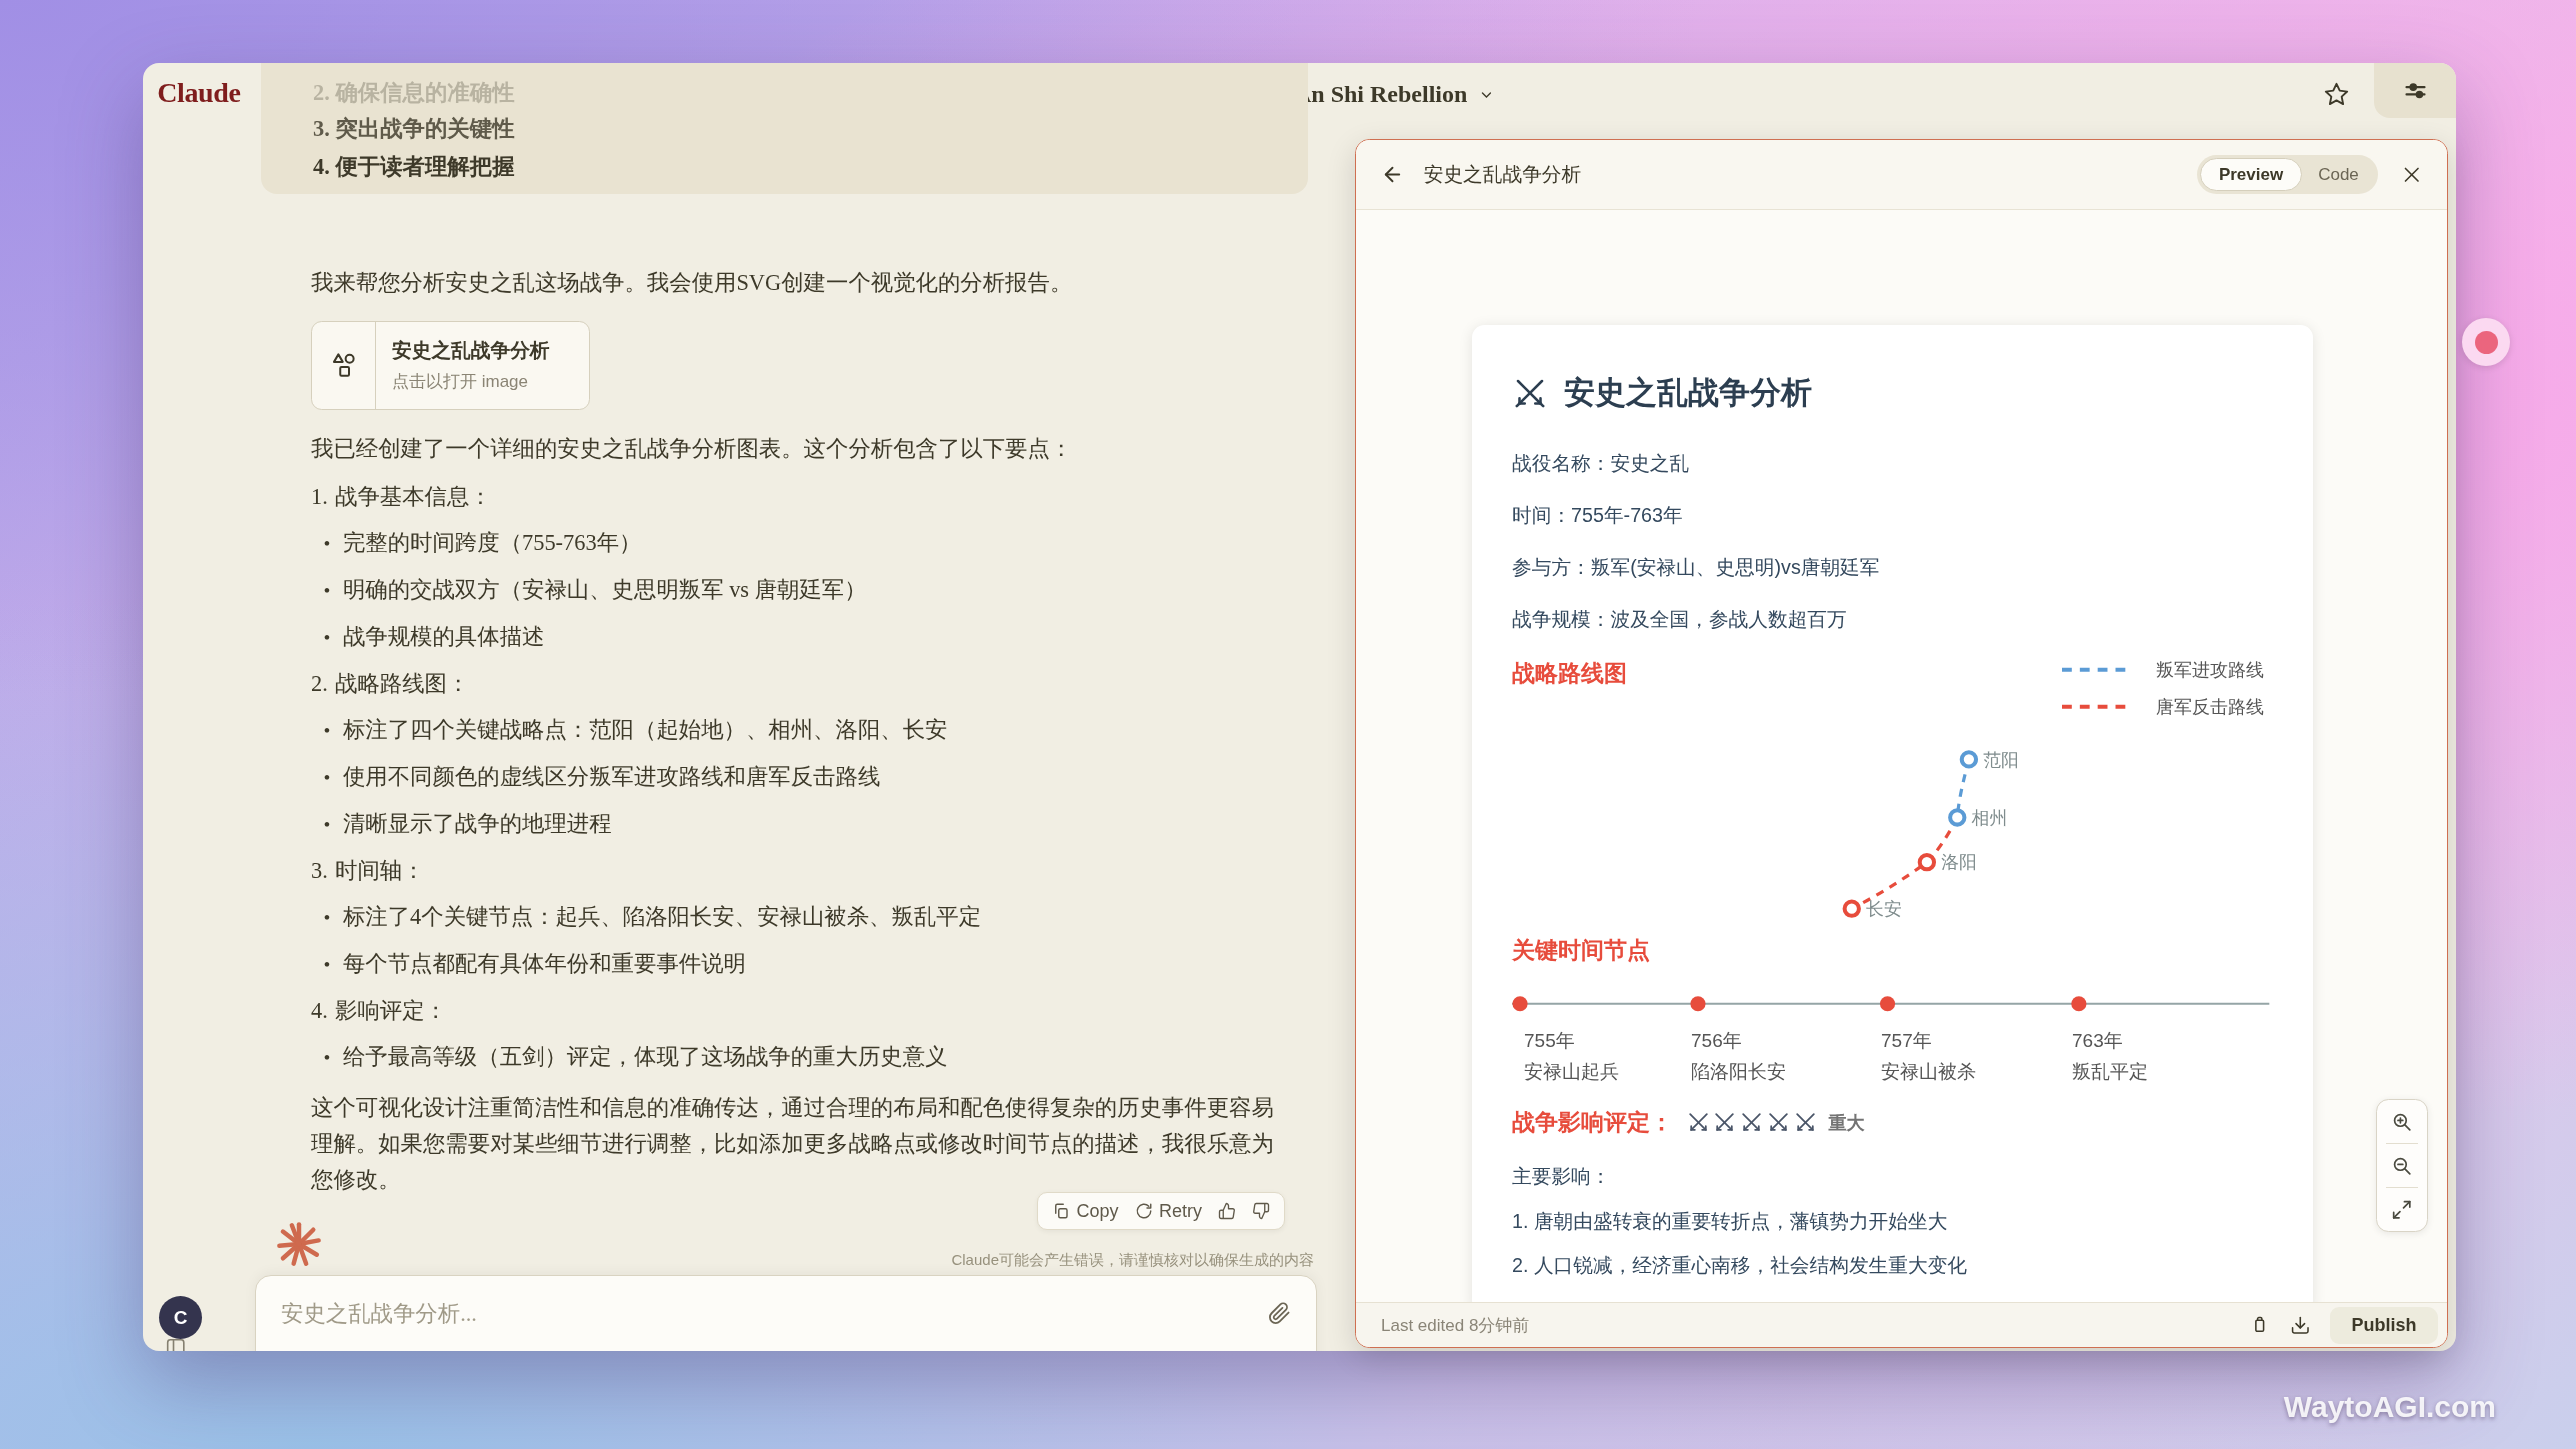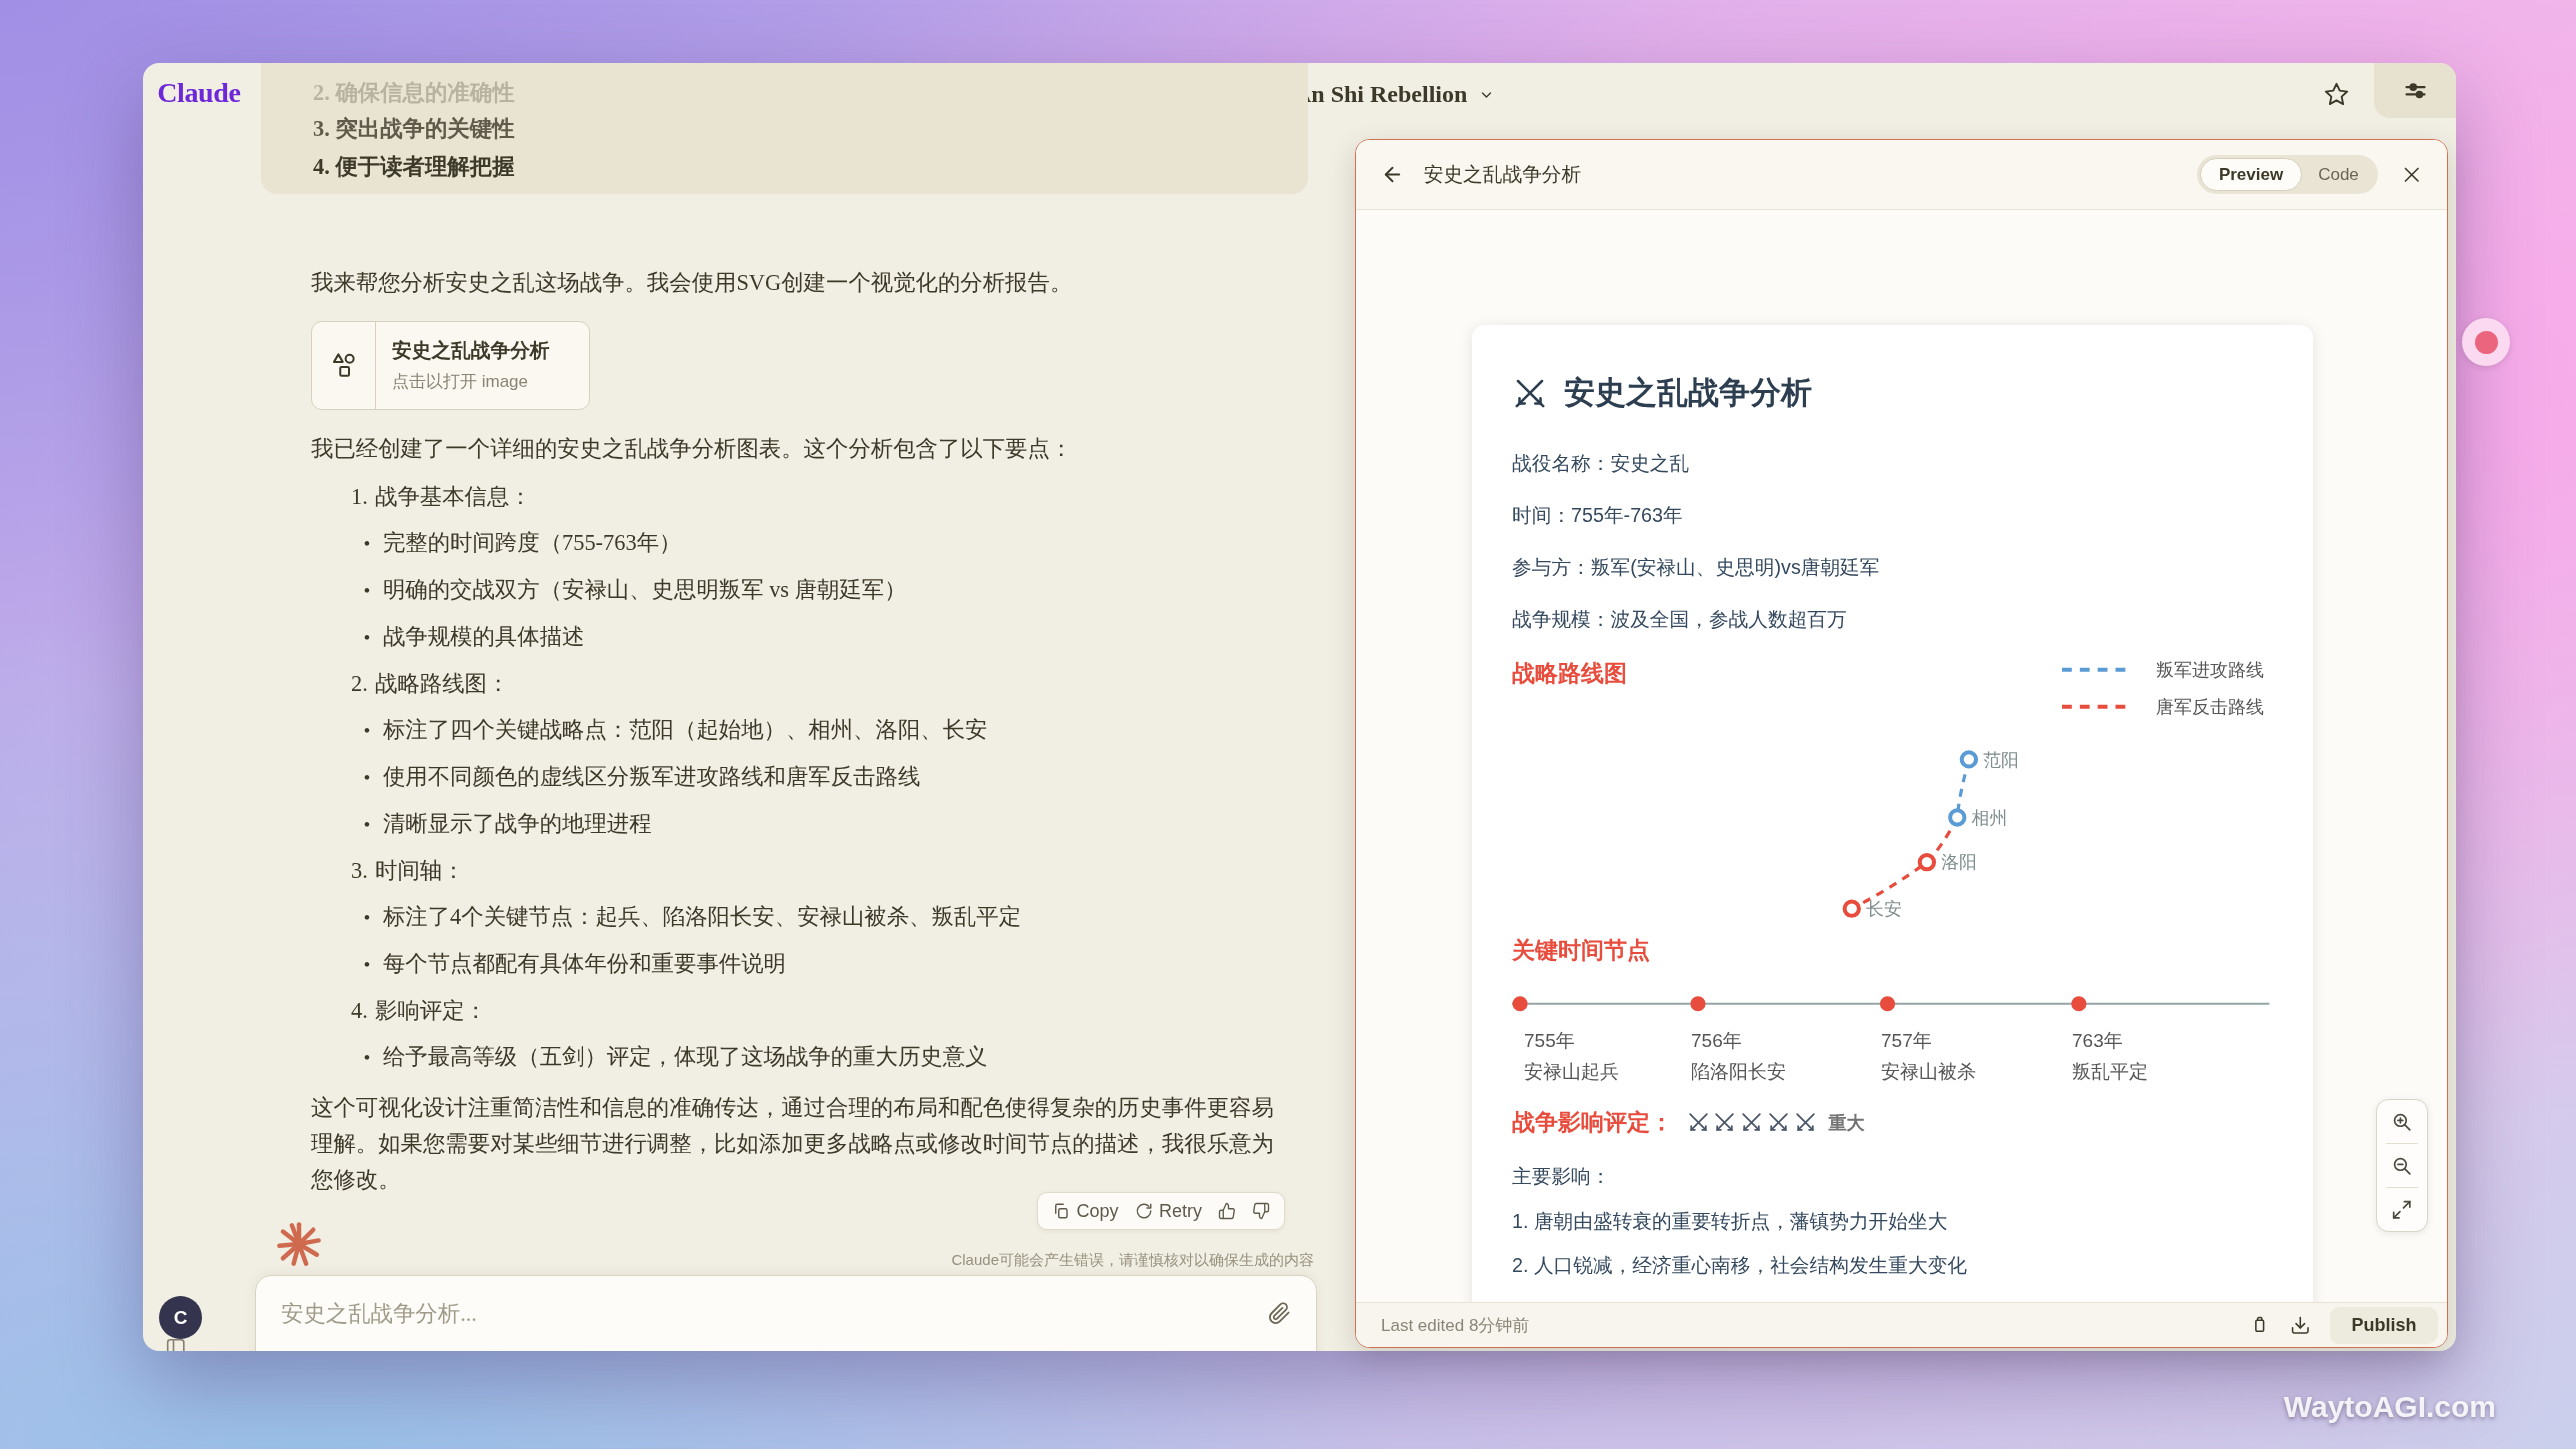--- a/index.html
+++ b/index.html
@@ -12,21 +12,21 @@
       radial-gradient(130% 95% at 12% 100%, rgba(152,194,232,.97) 0%, rgba(152,194,232,0) 62%),
       linear-gradient(135deg,#b2a4e8 0%,#d8b7ec 45%,#f2c0ea 70%,#c9cfec 100%);
   }
   svg { display:block; }
 
   
   .window { position:absolute; left:143px; top:63px; width:2313px; height:1288px;
     background:#f1eee3; border-radius:16px; overflow:hidden;
     box-shadow:0 30px 81px rgba(70,50,110,.38); }
   .logo { position:absolute; left:14.3px; top:14.3px; font-family:"Liberation Serif","DejaVu Serif",serif;
-    font-size:28px; font-weight:700; color:#6d28d9; letter-spacing:-0.4px; }
+    font-size:28px; font-weight:700; color:#7f1d1d; letter-spacing:-0.4px; }
   .win-title { position:absolute; left:50%; top:18px; transform:translateX(-50%);
     display:flex; align-items:center; gap:10.7px; color:#3d3929; }
   .win-title .t { font-family:"Liberation Serif","DejaVu Serif",serif; font-size:24px; font-weight:600; }
   .icon-btn { cursor:pointer; }
   .star-btn { position:absolute; right:106px; top:18px; }
   .corner-notch { position:absolute; right:0; top:0; width:82px; height:55px; background:#e7e1cf;
     border-radius:0 14.3px 0 16px; display:flex; align-items:center; justify-content:center; }
 
   
   .user-bubble { position:absolute; left:118px; top:0; width:1047px; height:131px;
@@ -39,21 +39,21 @@
 
   .msg { position:absolute; left:168px; top:202px; width:984px;
     font-family:"Liberation Serif","DejaVu Serif",serif; font-size:22.4px; color:#3d3929; }
   .msg p { line-height:36px; }
   .artifact-chip { margin:19.7px 0 21.5px 0; width:279px; height:89px; background:#faf8f1;
     border:1.3px solid #d6d0bd; border-radius:10.7px; display:flex; overflow:hidden; cursor:pointer; }
   .chip-icon { width:64px; border-right:1.3px solid #d6d0bd; display:flex; align-items:center; justify-content:center; }
   .chip-body { flex:1; display:flex; flex-direction:column; justify-content:center; padding-left:16px; }
   .chip-title { font-family:"Liberation Sans","DejaVu Sans",sans-serif; font-size:19.7px; font-weight:700; color:#3d3929; }
   .chip-sub { font-family:"Liberation Sans","DejaVu Sans",sans-serif; font-size:17px; color:#8a8474; margin-top:5.4px; }
-  ul.pts { list-style:none; margin-top:16px;margin-left:40px; }
+  ul.pts { list-style:none; margin-top:16px; }
   ul.pts li { line-height:27px; margin-bottom:19px; white-space:nowrap; }
   ul.pts li .mk { display:inline-block; }
   ul.pts li.num .mk { margin-right:7.2px; }
   ul.pts li.bullet { padding-left:12.5px; }
   ul.pts li.bullet .mk { margin-right:12.5px; font-size:19.7px; }
   .closing { margin-top:5.4px; width:984px; }
   .actions { position:absolute; left:894px; top:1129px; height:38px; display:flex; align-items:center;
     gap:16px; padding:0 14.3px; background:#fcfbf7; border:0.9px solid #e0dac8; border-radius:10px;
     box-shadow:0 1.8px 5.4px rgba(0,0,0,.05); font-family:"Liberation Sans","DejaVu Sans",sans-serif;
     font-size:18px; color:#5f594a; }

